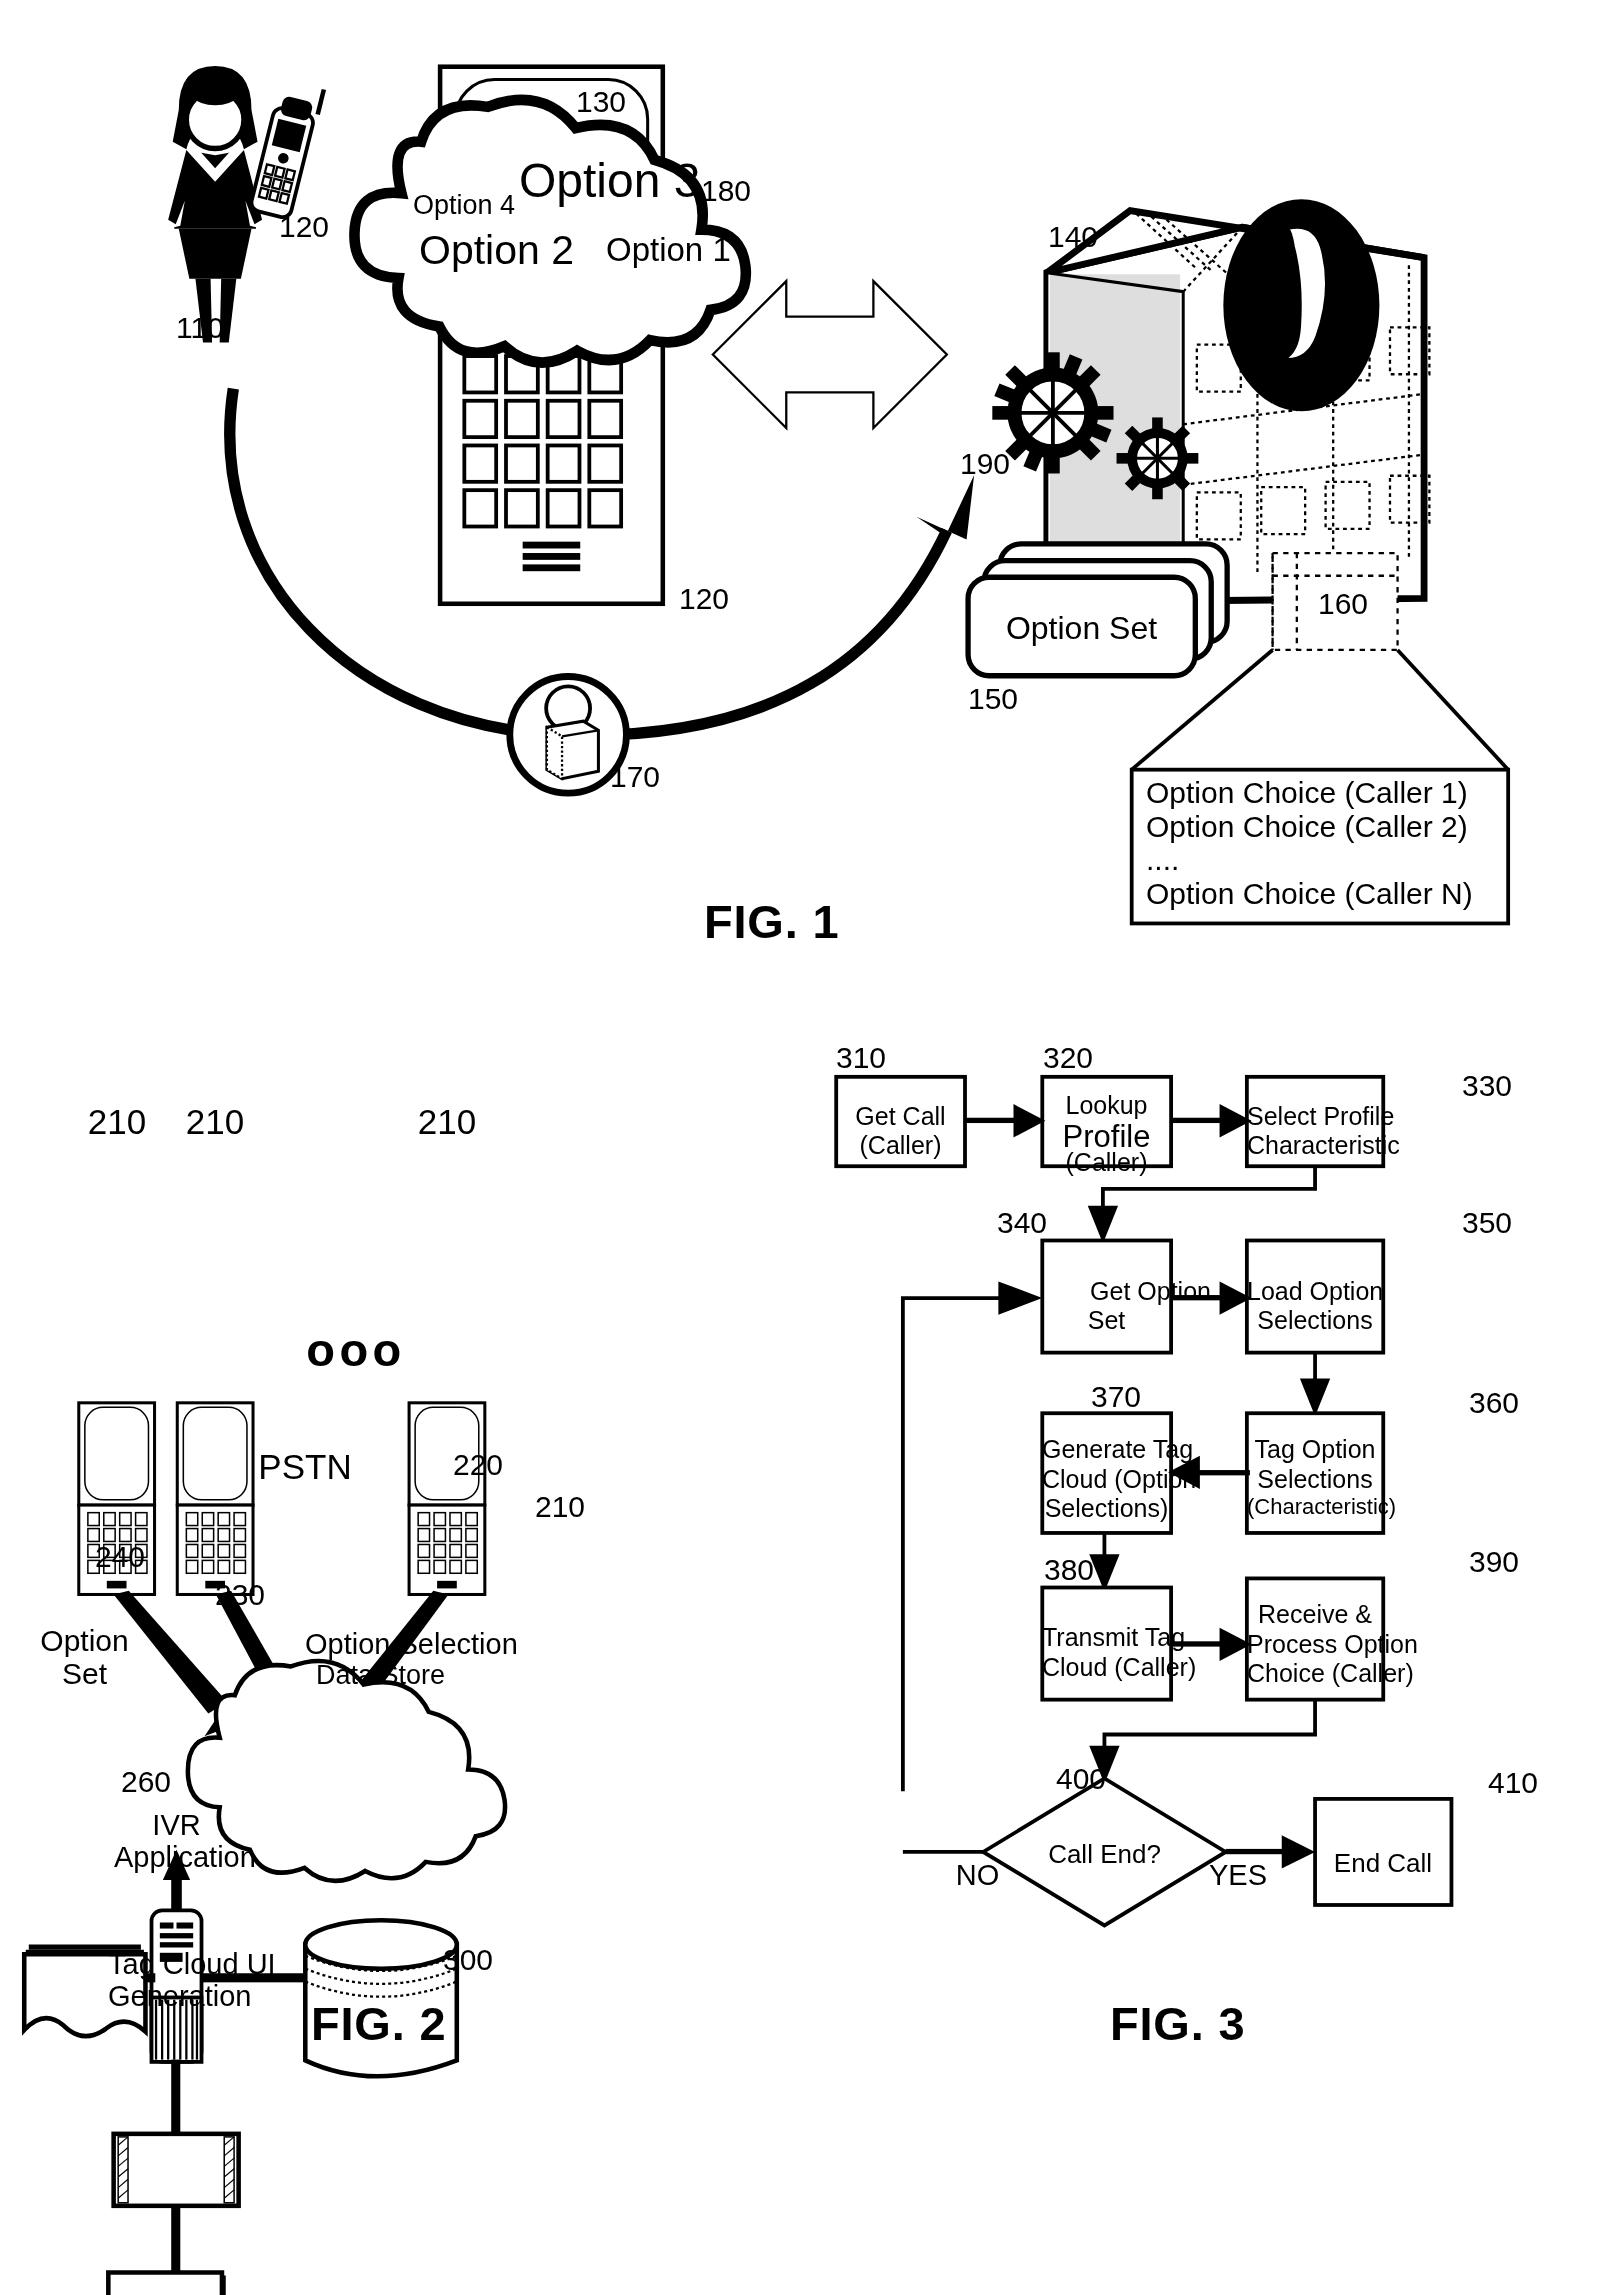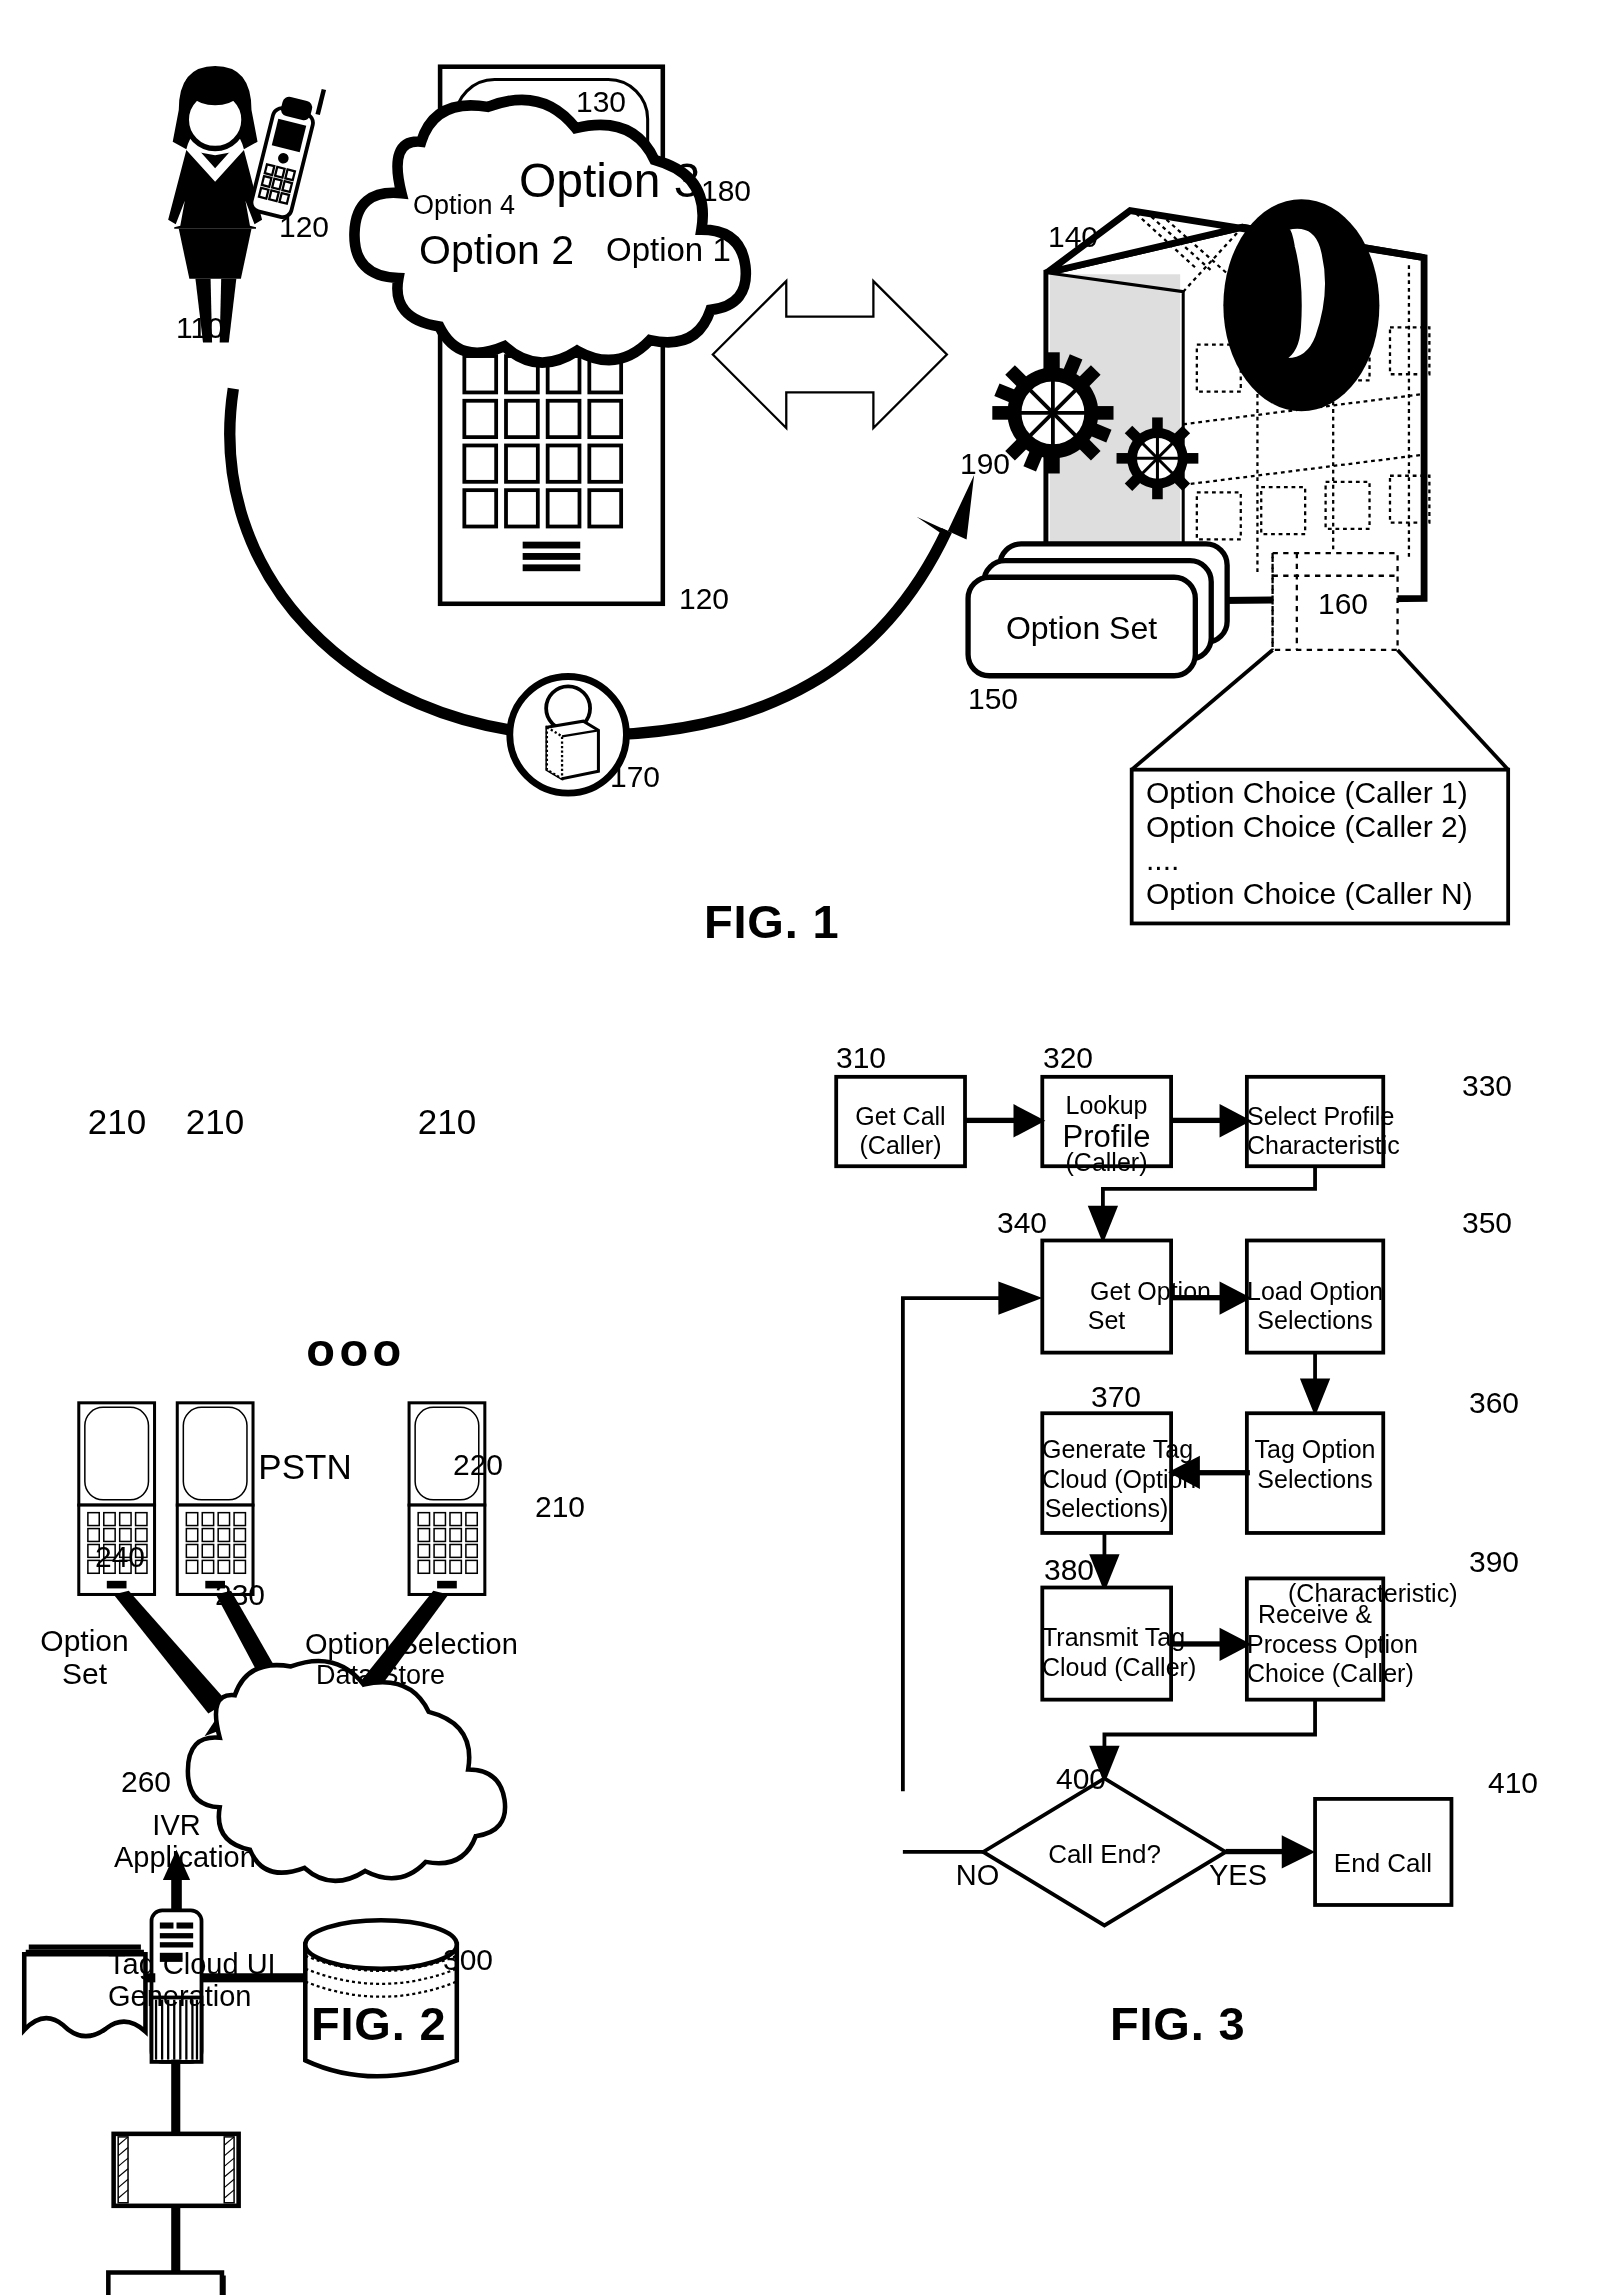--- a/index.html
+++ b/index.html
@@ -578,21 +578,21 @@
 <div class="lbl" style="left:1247px;top:1131px;width:136px;font-size:25px;">Characteristic</div>
 
 <div class="lbl" style="left:1042px;top:1277px;width:129px;font-size:25px;padding-left:44px;">Get Option</div>
 <div class="lbl" style="left:1042px;top:1306px;width:129px;font-size:25px;">Set</div>
 
 <div class="lbl" style="left:1247px;top:1277px;width:136px;font-size:25px;">Load Option</div>
 <div class="lbl" style="left:1247px;top:1306px;width:136px;font-size:25px;">Selections</div>
 
 <div class="lbl" style="left:1247px;top:1435px;width:136px;font-size:25px;">Tag Option</div>
 <div class="lbl" style="left:1247px;top:1465px;width:136px;font-size:25px;">Selections</div>
-<div class="lbl" style="left:1247px;top:1579px;width:136px;font-size:25px;margin-left:41px;">(Characteristic)</div>
+<div class="lbl" style="left:1247px;top:1494px;width:136px;font-size:22px;">(Characteristic)</div>
 
 <div class="lbl" style="left:1042px;top:1435px;width:129px;font-size:25px;">Generate Tag</div>
 <div class="lbl" style="left:1042px;top:1465px;width:129px;font-size:25px;">Cloud (Option</div>
 <div class="lbl" style="left:1042px;top:1494px;width:129px;font-size:25px;">Selections)</div>
 
 <div class="lbl" style="left:1042px;top:1623px;width:129px;font-size:25px;">Transmit Tag</div>
 <div class="lbl" style="left:1042px;top:1653px;width:129px;font-size:25px;">Cloud (Caller)</div>
 
 <div class="lbl" style="left:1247px;top:1600px;width:136px;font-size:25px;">Receive &amp;</div>
 <div class="lbl" style="left:1247px;top:1630px;width:136px;font-size:25px;">Process Option</div>

